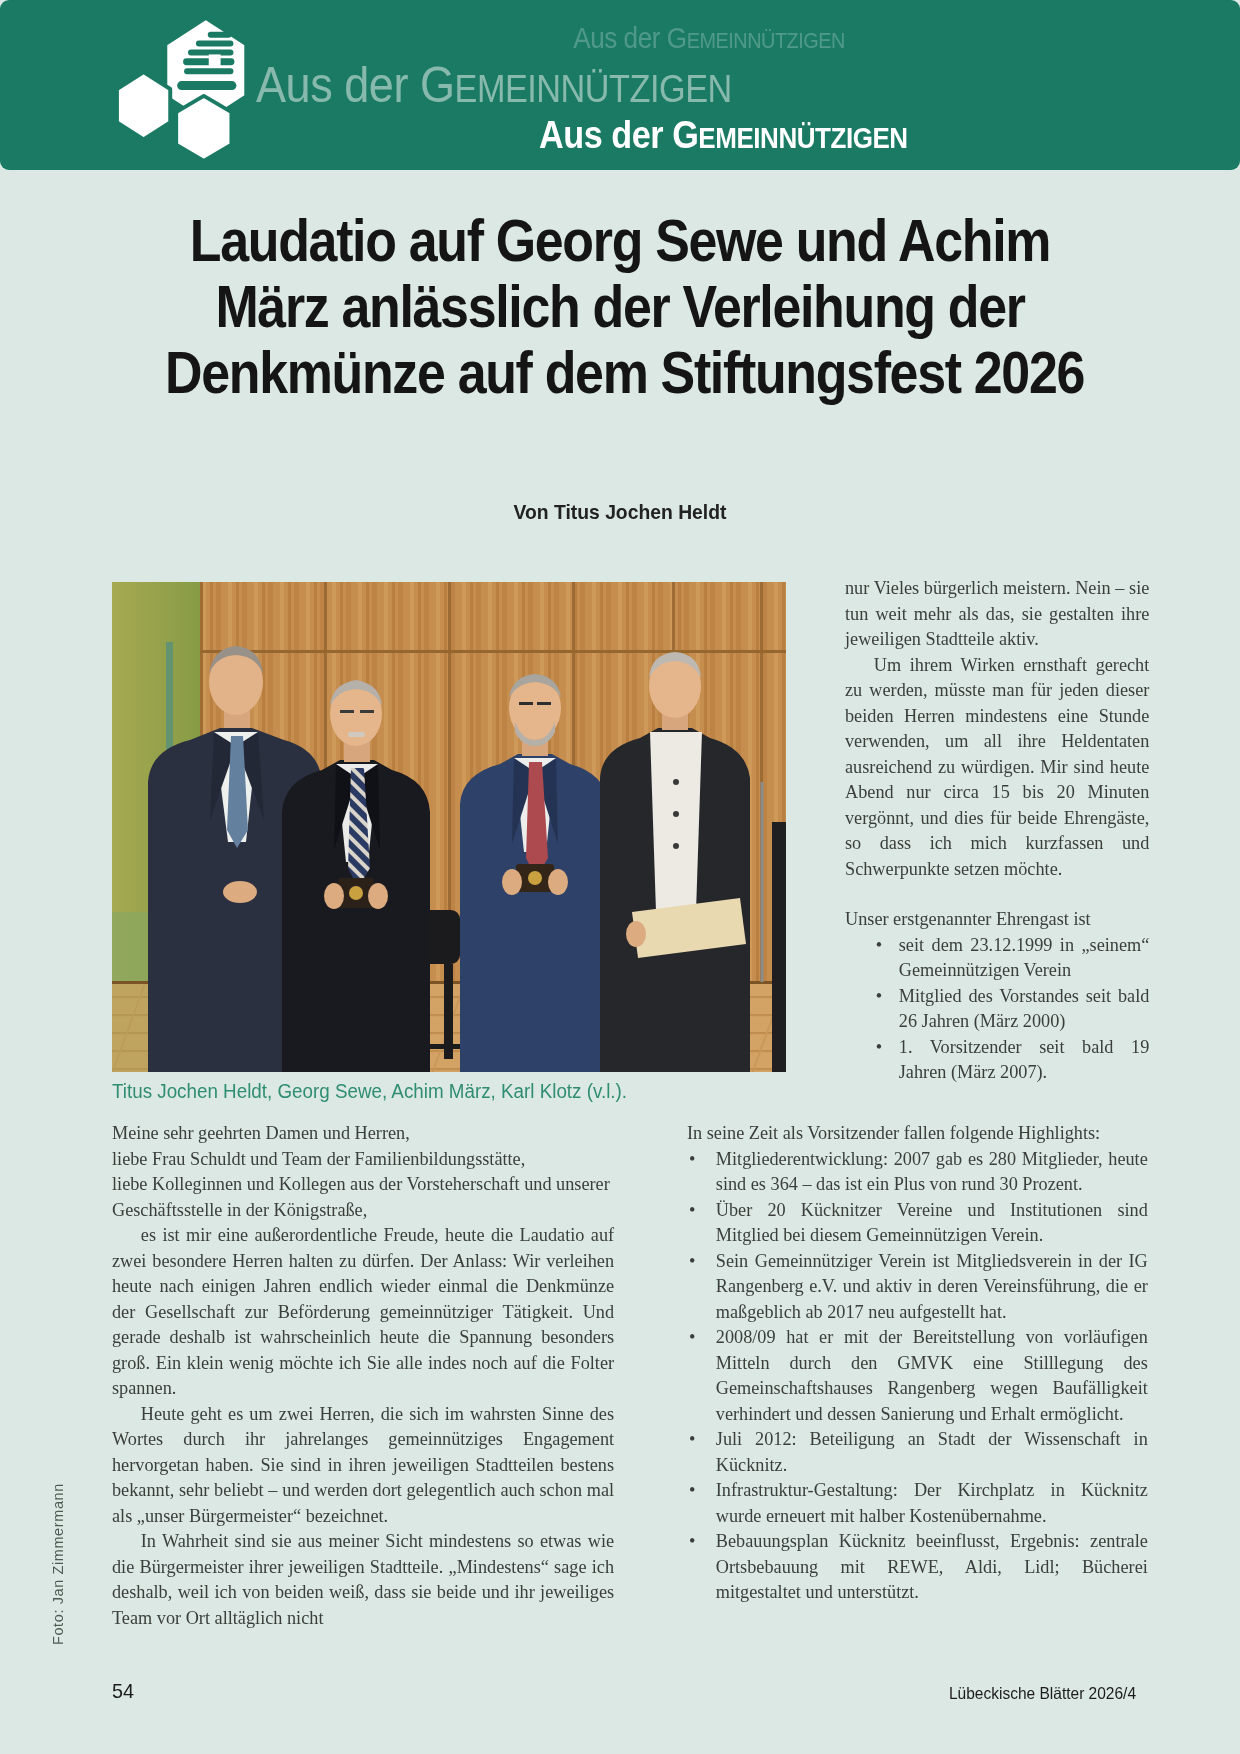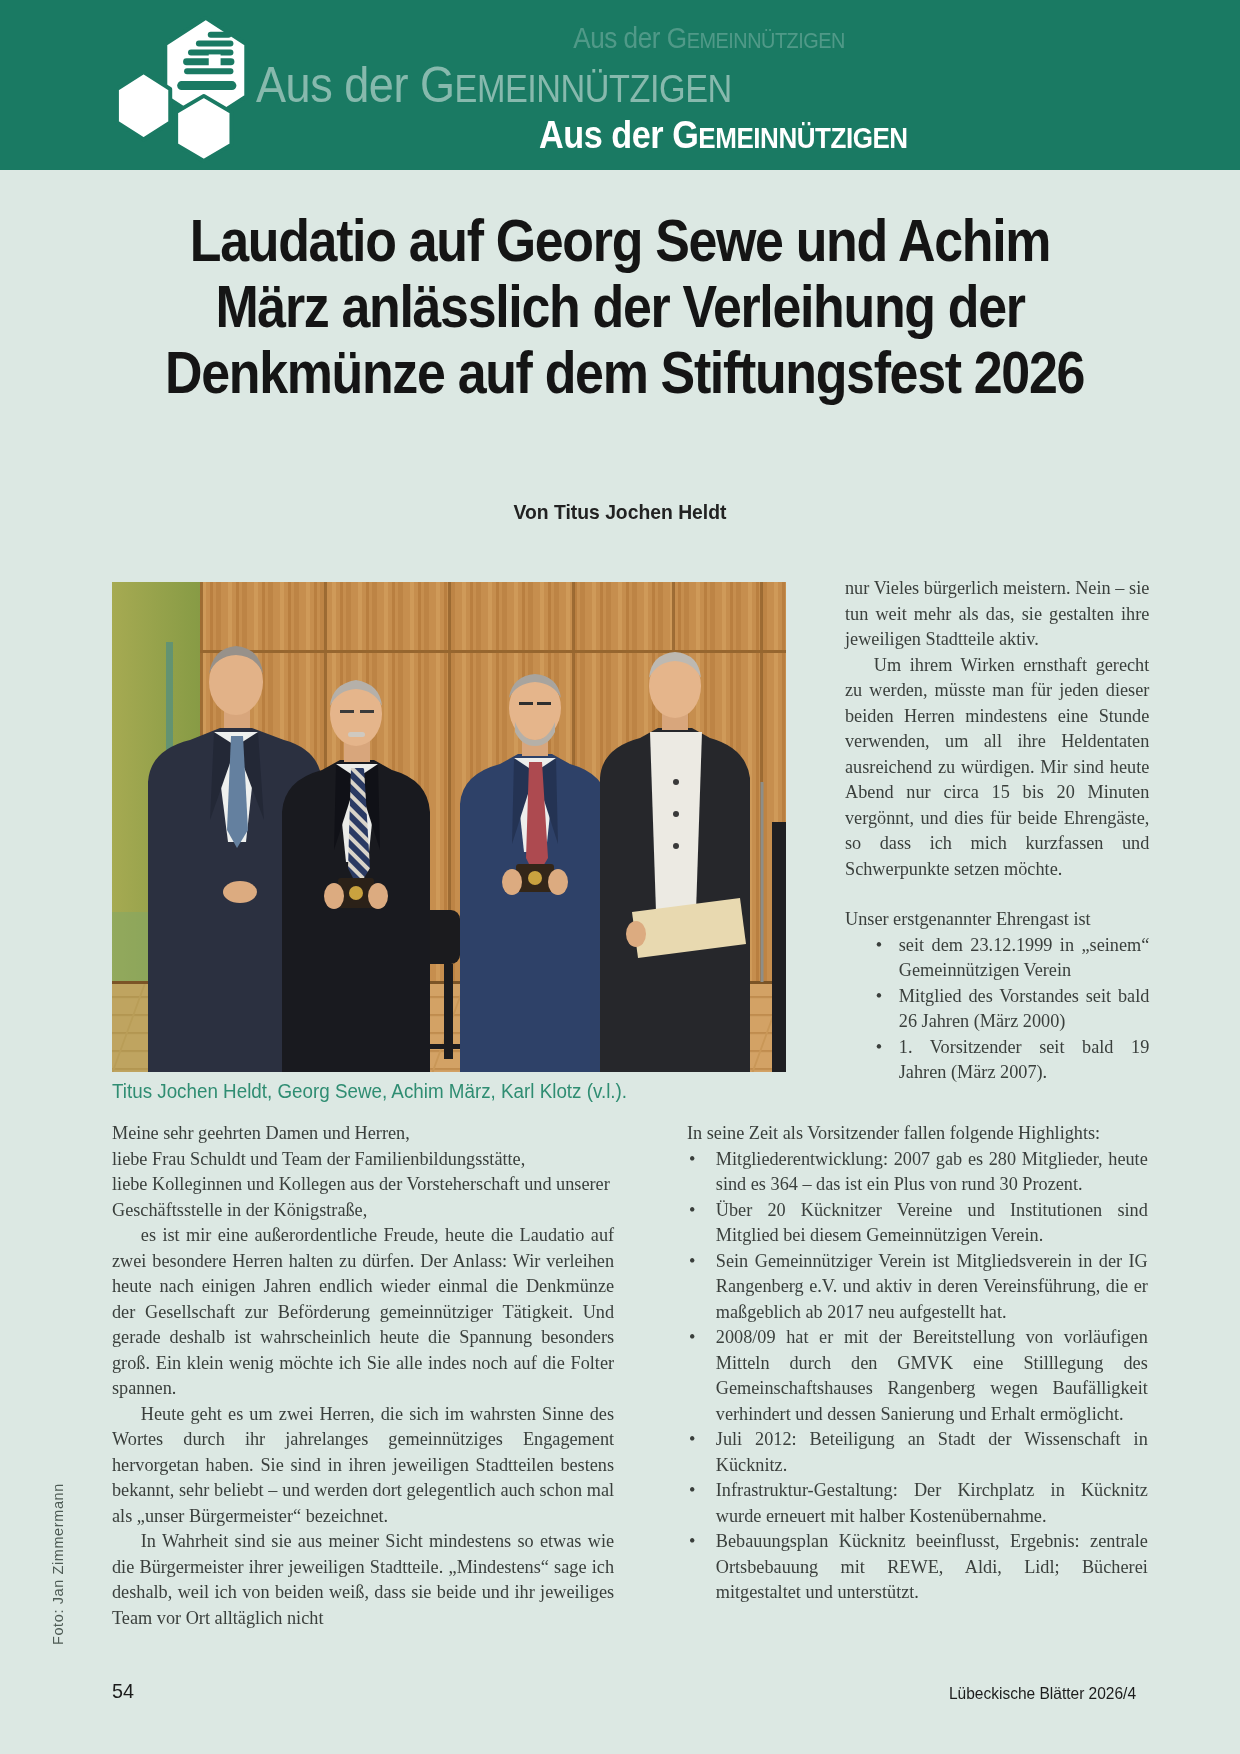--- a/index.html
+++ b/index.html
@@ -1,20 +1,20 @@
 <!DOCTYPE html>
 <html lang="de"><head>
 <meta charset="utf-8">
 <style>
   html,body{margin:0;padding:0;background:#ffffff;}
   .page{position:relative;width:1240px;height:1754px;background:#dce8e3;overflow:hidden;
         font-family:"Liberation Serif", serif;color:#3a3f3c;}
 
   
-  .band{position:absolute;left:0;top:0;width:1240px;height:170px;background:#1a7a63;}
+  .band{position:absolute;left:0;top:0;width:1240px;height:170px;background:#1a7a63;border-radius:9px;}
   .logo{position:absolute;left:108px;top:10px;width:162px;height:154px;}
   .banner{position:absolute;white-space:nowrap;font-family:"Liberation Sans",sans-serif;
           letter-spacing:-0.5px;line-height:1;}
   .banner .caps{font-size:0.76em;}
   .banner.b1{top:24px;right:395px;font-size:29px;color:rgba(255,255,255,0.24);
              transform:scaleX(0.9);transform-origin:100% 0;}
   .banner.b2{top:60px;left:256px;font-size:50px;color:rgba(255,255,255,0.48);
              transform:scaleX(0.9);transform-origin:0 0;}
   .banner.b3{top:116px;right:332px;font-size:38px;font-weight:bold;color:#ffffff;
              transform:scaleX(0.9);transform-origin:100% 0;}

